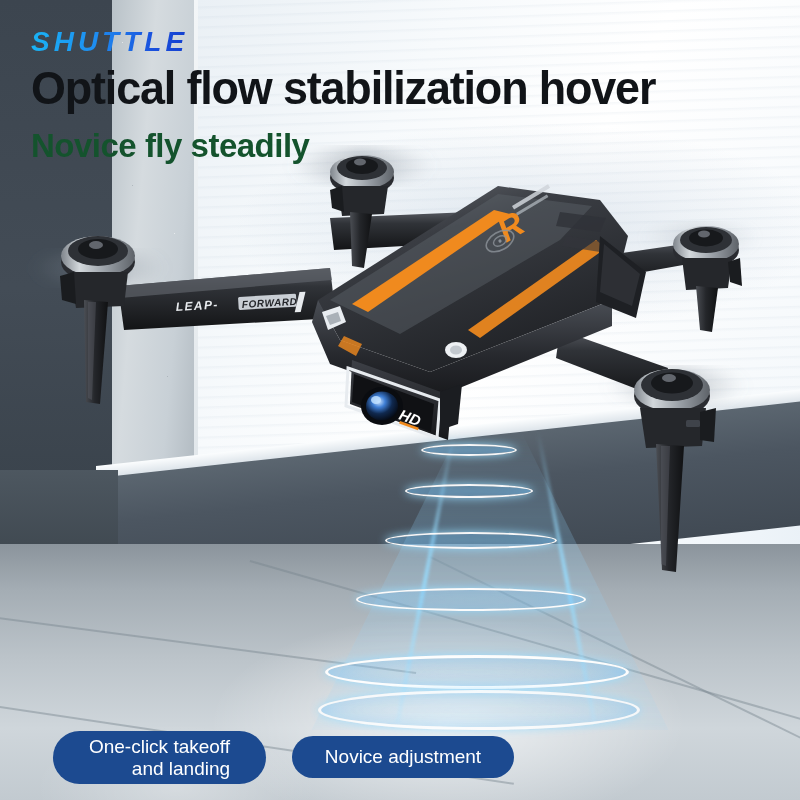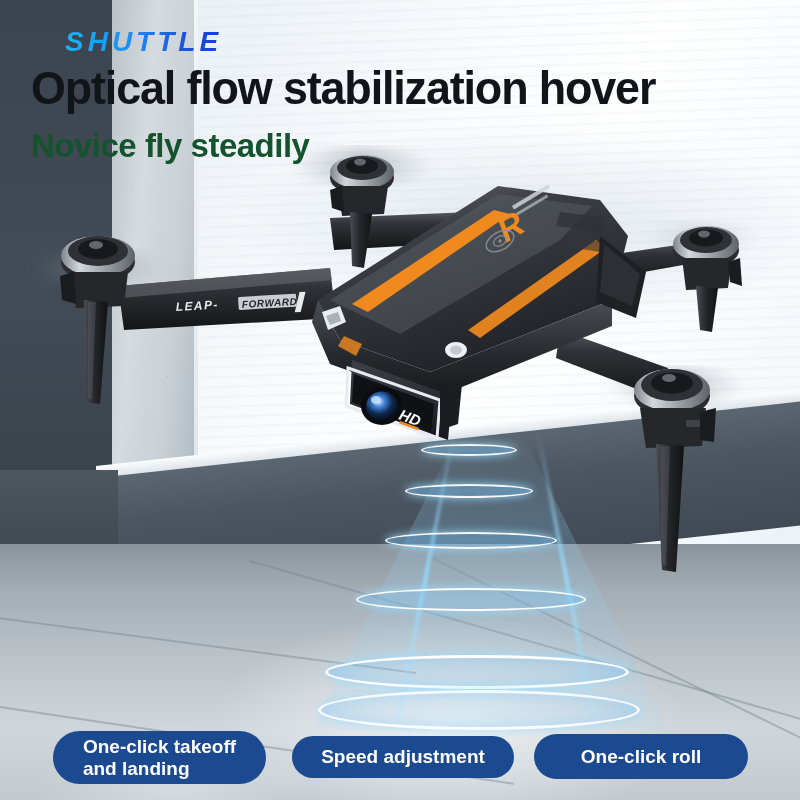--- a/index.html
+++ b/index.html
@@ -144,41 +144,40 @@
 
   
   .logo{
     position:absolute;left:31px;top:26px;
     font-size:28px;font-weight:bold;font-style:italic;
     letter-spacing:4px;
     background:linear-gradient(90deg,#19b4f5 0%,#1e8cf0 42%,#1a50dd 78%,#1440cf 100%);
     -webkit-background-clip:text;background-clip:text;color:transparent;
     -webkit-text-fill-color:transparent;
     white-space:nowrap;
-    margin-left:34px;
   }
   .headline{
     position:absolute;left:31px;top:64px;width:760px;
     font-size:47px;font-weight:bold;color:#111418;
     letter-spacing:-1.2px;
     transform:scaleX(.955);transform-origin:left center;
     white-space:nowrap;line-height:1;
   }
   .subhead{
     position:absolute;left:31px;top:129px;
     font-size:33px;font-weight:bold;color:#14532d;
     letter-spacing:-.5px;white-space:nowrap;line-height:1;
   }
 
   
   .pill{
     position:absolute;
     display:flex;align-items:center;justify-content:center;
-    text-align:left;
-    color:#fff;font-weight:bold;
+    text-align:right;
+    color:#fff;font-weight:normal;
     border-radius:40px;
     background:#1c4a90;
     line-height:1.12;
   }
   .pill-1{left:53px;top:731px;width:213px;height:53px;font-size:19px;}
   .pill-2{left:292px;top:736px;width:222px;height:42px;font-size:19px;}
   .pill-3{left:534px;top:734px;width:214px;height:45px;font-size:19px;}
 </style>
 </head>
 <body>
@@ -394,16 +393,15 @@
       <path d="M656 444 L684 446 L676 572 L662 570 Z" fill="url(#legG)"></path>
       <path d="M661 446 L670 446 L666 566 L661 564 Z" fill="#5a5e65" opacity=".45"></path>
     </g>
   </svg>
 
   <div class="logo">SHUTTLE</div>
   <div class="headline">Optical flow stabilization hover</div>
   <div class="subhead">Novice fly steadily</div>
 
   <div class="pill pill-1">One-click takeoff<br>and landing</div>
-  <div class="pill pill-2">Speed adjustment</div>
-  <div class="pill pill-3">One-click roll</div>
+  <div class="pill pill-2">Novice adjustment</div>
 
 </div>
 
 </body></html>

